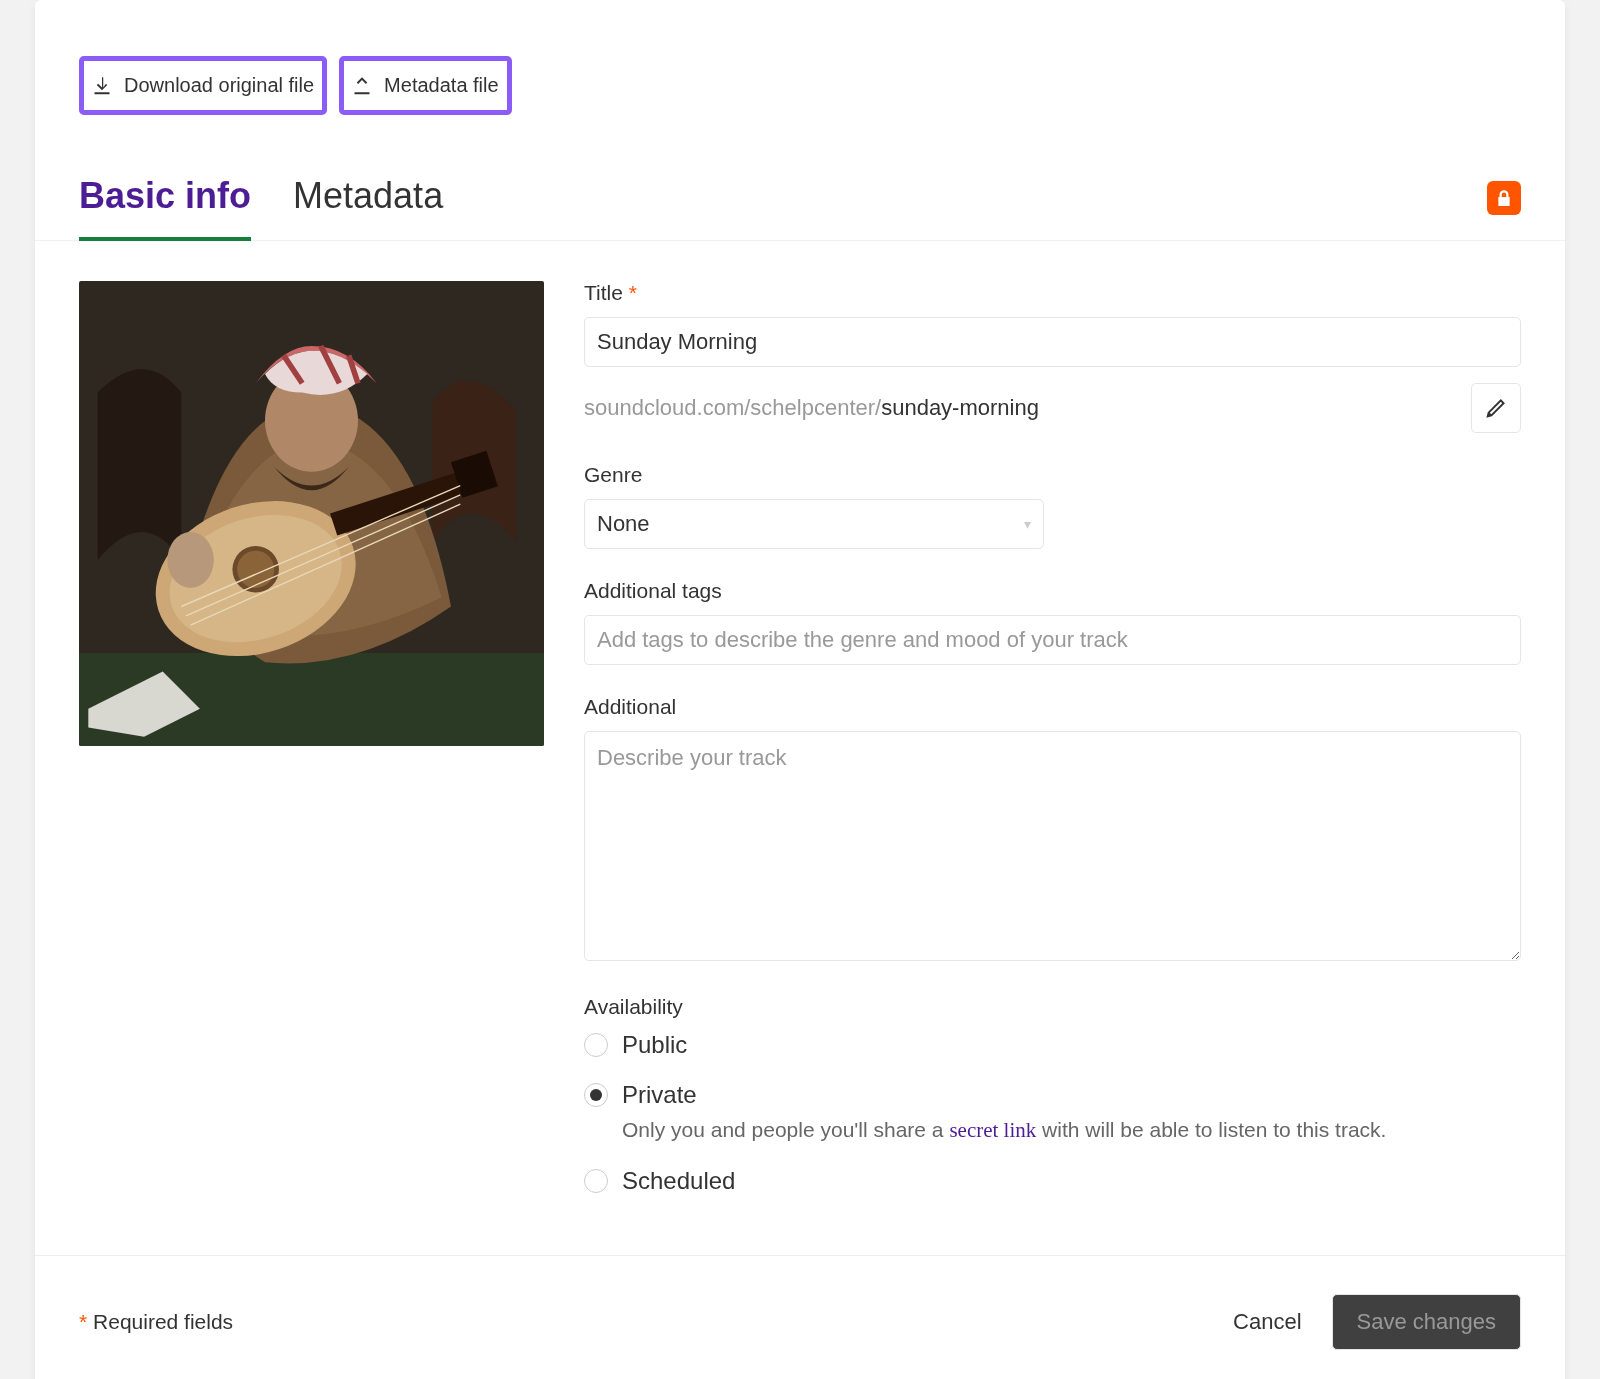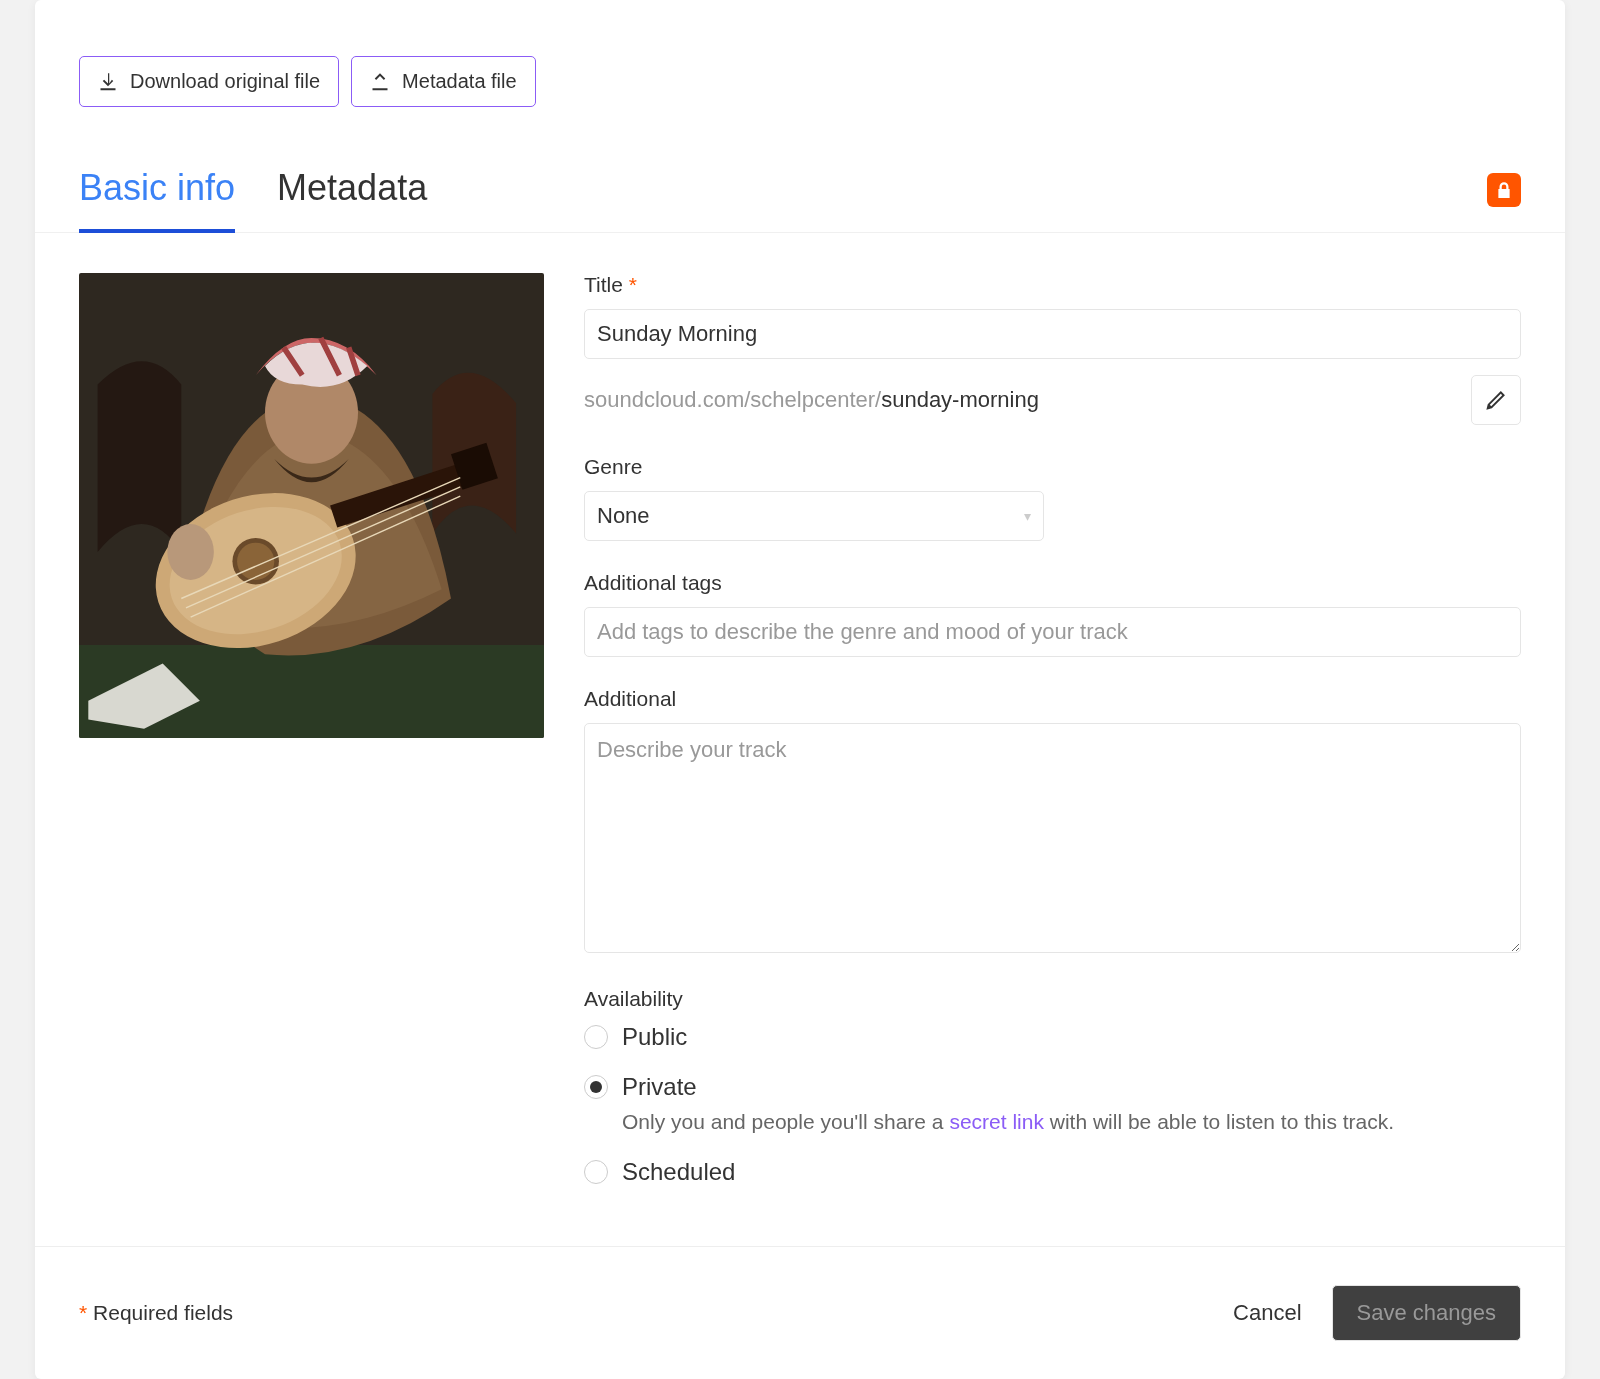--- a/index.html
+++ b/index.html
@@ -16,24 +16,24 @@
   border-radius: 6px;
   box-shadow: 0 2px 10px rgba(0,0,0,0.06);
   width: 100%;
 }
 .top-buttons {
   display: flex;
   gap: 12px;
   padding: 56px 44px 0 44px;
 }
 .btn-outline {
-  border: 1px solid #8b5cf6;
+  border: 5px solid #8b5cf6;
   background: #fff;
   border-radius: 5px;
-  padding: 13px 18px;
+  padding: 13px 8px;
   font-size: 20px;
   display: flex;
   align-items: center;
   gap: 12px;
   cursor: pointer;
   color: #333;
 }
 .tabs-row {
   display: flex;
   align-items: center;
@@ -43,23 +43,23 @@
 .tabs { display: flex; gap: 42px; flex: 1; }
 .tab {
   font-size: 36px;
   font-weight: 400;
   color: #333;
   padding-bottom: 20px;
   cursor: pointer;
   white-space: nowrap;
 }
 .tab.active {
-  color: #3b82f6;
-  font-weight: 400;
-  border-bottom: 4px solid #1d4ed8;
+  color: #4c1d95;
+  font-weight: 700;
+  border-bottom: 4px solid #15803d;
   margin-bottom: -1px;
 }
 .lock-badge {
   width: 34px; height: 34px;
   background: #f50;
   border-radius: 6px;
   display: flex; align-items: center; justify-content: center;
   margin-bottom: 20px;
 }
 .lock-badge svg { fill: #fff; }
@@ -133,21 +133,21 @@
 .radio {
   width: 24px; height: 24px; border: 1px solid #ccc; border-radius: 50%;
   flex-shrink: 0; margin-top: 2px; position: relative; background:#fff;
 }
 .radio.selected::after {
   content: ""; position: absolute; inset: 5px; background: #333; border-radius: 50%;
 }
 .radio-content { flex: 1; }
 .radio-label { font-size: 24px; color: #333; }
 .radio-desc { font-size: 21px; color: #666; margin-top: 6px; line-height: 1.4; }
-.radio-desc .secret { color: #8b5cf6; }
+.radio-desc .secret { color: #4c1d95; font-family: Liberation Serif, serif; }
 .footer {
   border-top: 1px solid #eee;
   display: flex; align-items: center;
   padding: 38px 44px;
 }
 .footer-left { flex: 1; font-size: 21px; }
 .footer-left .star { color: #f50; }
 .footer-actions { display: flex; gap: 20px; align-items: center; }
 .btn-cancel {
   background: none; border: none; font-size: 22px; color: #333; cursor: pointer; padding: 14px 10px;

